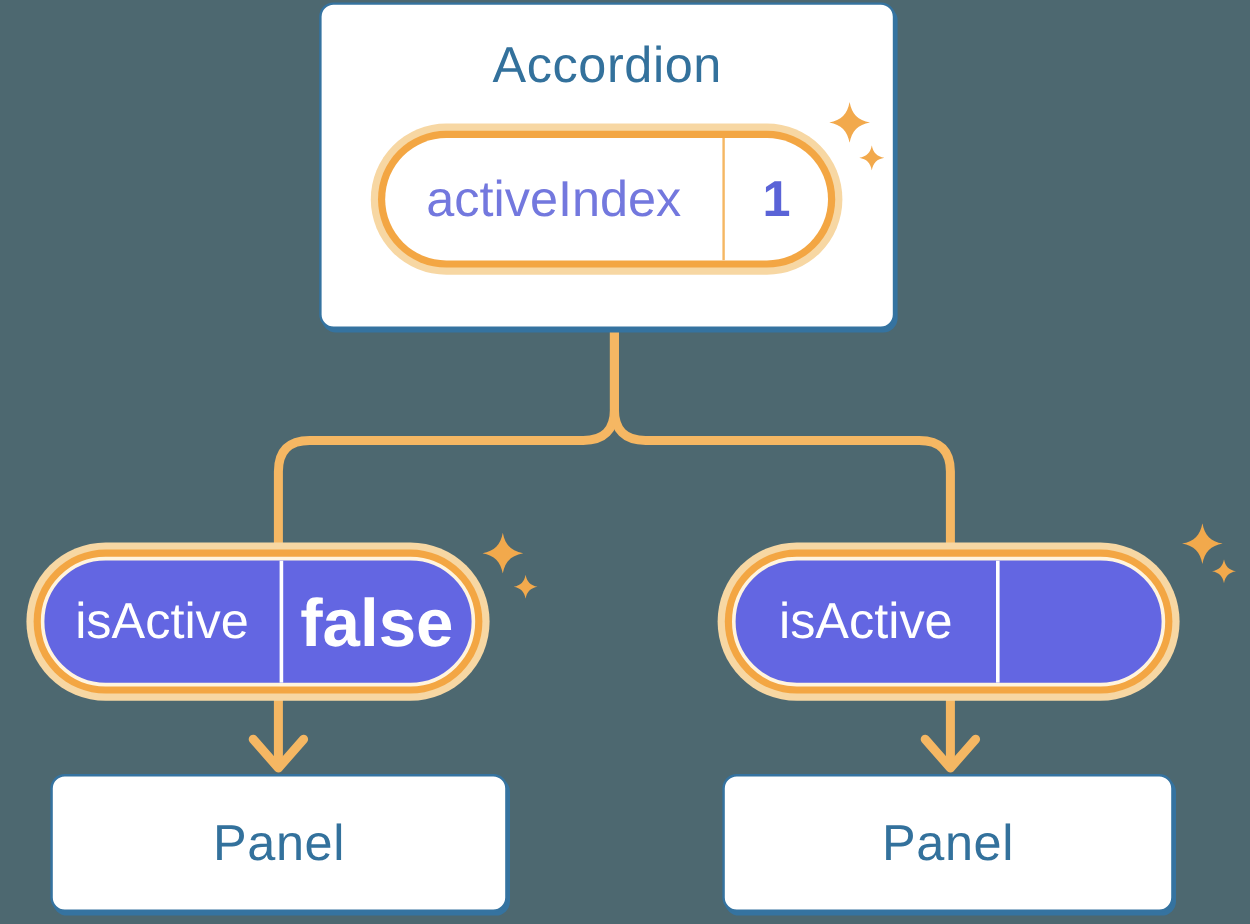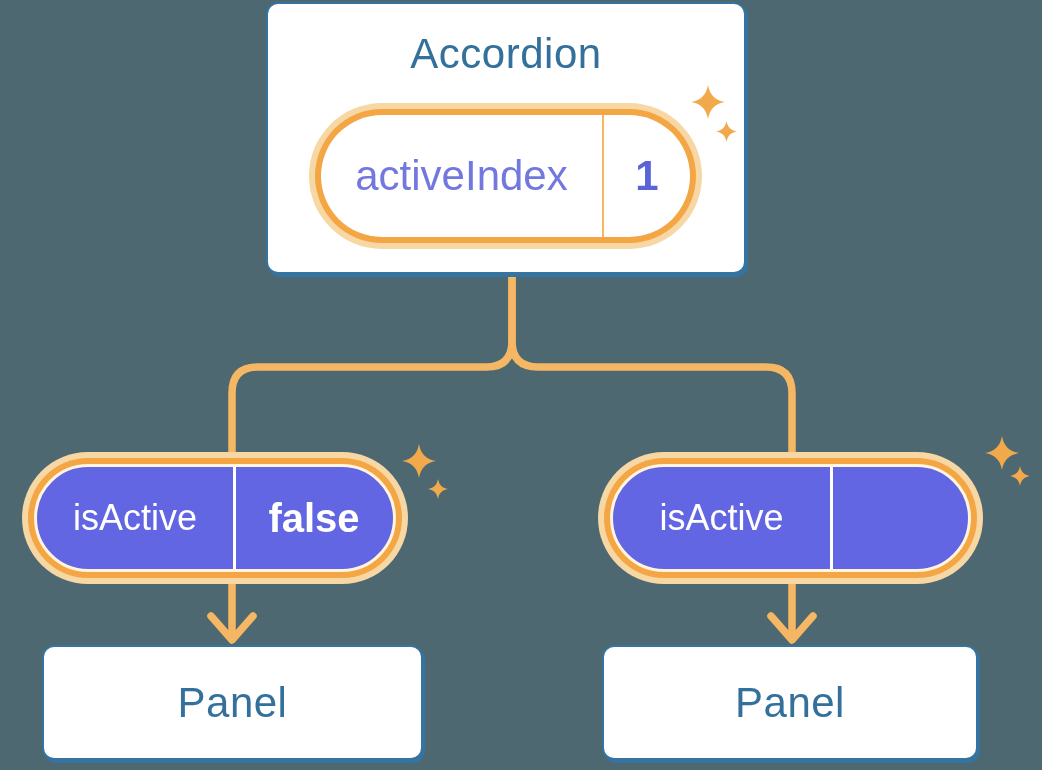--- a/index.html
+++ b/index.html
@@ -52,40 +52,40 @@
     position:absolute;
     background:var(--halo);
     border-radius:80px;
     padding:6px;
     z-index:2;
   }
   .pill-ring{background:var(--ring);border-radius:74px;padding:6px;}
   .pill-body{
     border-radius:68px;
     display:flex;align-items:stretch;overflow:hidden;
-    height:122px;
+    height:102px;
   }
   .pill-section{display:flex;align-items:center;justify-content:center;}
 
   
   #state-pill{left:41px;top:99px;}
   #state-pill .pill-body{background:#fff;width:369px;}
   #state-pill .pill-divider{width:2px;background:var(--line);}
   #state-pill .pill-label{width:281px;font-size:42px;color:var(--indigo-label);}
   #state-pill .pill-value{width:86px;font-size:42px;font-weight:bold;color:var(--indigo-value);}
 
   
   .prop-pill .pill-body{
     background:var(--purple);
     border:3px solid var(--cream);
     height:108px;
   }
   .prop-pill .pill-divider{width:2.5px;background:#FFFFFF;}
-  .prop-pill .pill-label{font-size:36px;color:#FFFFFF;}
-  .prop-pill .pill-value{font-size:40px;font-weight:bold;color:#FFFFFF;}
+  .prop-pill .pill-label{font-size:42px;color:#FFFFFF;}
+  .prop-pill .pill-value{font-size:56px;font-weight:bold;color:#FFFFFF;}
   #prop-pill-left{left:22px;top:452px;}
   #prop-pill-left .pill-body{width:362px;}
   #prop-pill-left .pill-label{width:196px;}
   #prop-pill-left .pill-value{width:157px;}
   #prop-pill-right{left:598px;top:452px;}
   #prop-pill-right .pill-body{width:361px;}
   #prop-pill-right .pill-label{width:217px;}
   #prop-pill-right .pill-value{width:135px;}
 
   

